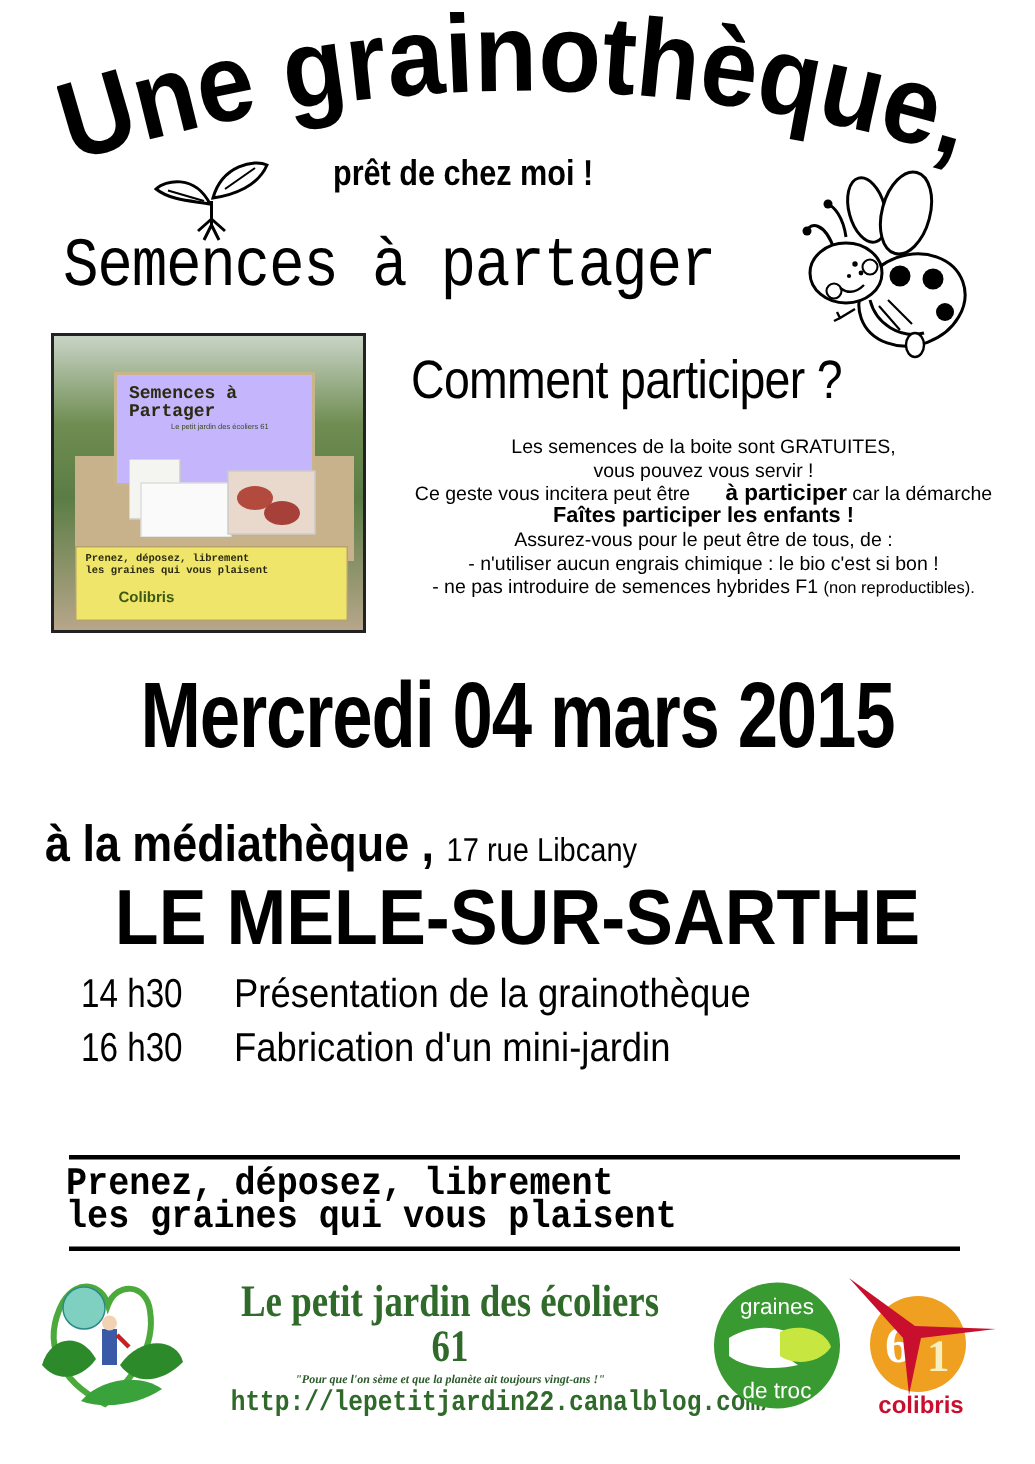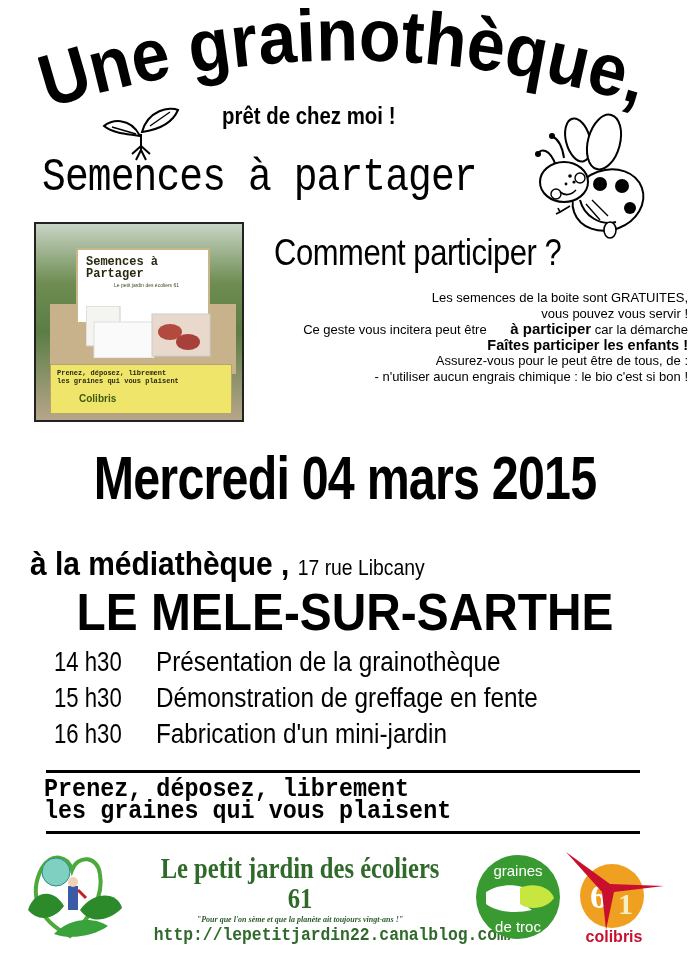--- a/index.html
+++ b/index.html
@@ -6,30 +6,30 @@
   body{width:690px;height:976px;position:relative;overflow:hidden;font-family:"Liberation Sans",sans-serif;color:#000;}
   .abs{position:absolute;}
   .title{left:38px;top:8px;width:620px;height:110px;}
   .title svg{width:100%;height:100%;}
   .subtitle{left:222px;top:102px;font-size:24px;font-weight:bold;transform:scaleX(0.85);transform-origin:left top;}
   .seeds{left:42px;top:152px;font-family:"Liberation Mono",monospace;font-size:46px;letter-spacing:-1px;transform:scaleX(0.86);transform-origin:left top;}
   .sprout{left:100px;top:96px;width:82px;height:66px;}
   .ladybug{left:530px;top:108px;width:120px;height:132px;}
   .photo{left:34px;top:222px;width:210px;height:200px;border:2px solid #222;box-sizing:border-box;overflow:hidden;background:#7a9a6a;}
   .photo .bg{position:absolute;inset:0;background:linear-gradient(#c8d4c6 0%,#6f8d52 30%,#5b7d45 55%,#b7a68a 100%);}
-  .box-back{position:absolute;left:40px;top:24px;width:130px;height:72px;background:#ffffff;border:2px solid #c9b58a;}
+  .box-back{position:absolute;left:40px;top:24px;width:130px;height:72px;background:#c4b5fd;border:2px solid #c9b58a;}
   .box-back .t1{position:absolute;left:8px;top:6px;font-family:"Liberation Mono",monospace;font-weight:bold;font-size:12px;line-height:12px;color:#2a2a10;}
   .box-back .t2{position:absolute;left:36px;top:32px;font-size:5px;color:#3a4a1a;}
   .box-side{position:absolute;left:14px;top:80px;width:186px;height:70px;background:#c8b28c;}
   .packets{position:absolute;left:50px;top:82px;width:130px;height:52px;}
   .box-front{position:absolute;left:14px;top:140px;width:180px;height:48px;background:#efe56a;border:1px solid #b8a26e;}
   .box-front .t{position:absolute;left:6px;top:4px;font-family:"Liberation Mono",monospace;font-weight:bold;font-size:7px;line-height:8px;color:#2a2a10;}
   .box-front .colib{position:absolute;left:28px;top:28px;font-weight:bold;font-size:10px;color:#3c5a12;}
   .how{left:274px;top:232px;font-size:36px;transform:scaleX(0.86);transform-origin:left top;font-weight:normal;letter-spacing:-0.5px;}
-  .rules{left:250px;top:290px;width:438px;text-align:right;font-size:13px;line-height:15.5px;}
+  .rules{left:250px;top:290px;width:438px;text-align:center;font-size:13px;line-height:15.5px;}
   .rules b{font-size:15px;margin-left:20px;}
   .rules .kids{font-weight:bold;font-size:14.5px;}
   .rules .small{font-size:11px;}
   .date{left:0;top:446px;width:690px;text-align:center;font-weight:bold;font-size:62px;line-height:64px;transform:scaleX(0.78);letter-spacing:-1px;}
   .venue{left:30px;top:544px;font-weight:bold;font-size:34px;transform:scaleX(0.88);transform-origin:left top;white-space:nowrap;}
   .venue .addr{font-weight:normal;font-size:22px;}
   .town{left:0;top:584px;width:690px;text-align:center;font-weight:bold;font-size:52px;line-height:56px;transform:scaleX(0.92);}
   .prog{left:54px;top:642px;width:620px;}
   .prog .row{display:flex;height:36px;align-items:flex-end;font-size:27px;}
   .prog .time{width:102px;transform:scaleX(0.82);transform-origin:left center;white-space:nowrap;}
@@ -115,36 +115,33 @@
 
 <div class="abs how">Comment participer ?</div>
 
 <div class="abs rules">
   <div>Les semences de la boite sont GRATUITES,</div>
   <div>vous pouvez vous servir !</div>
   <div><span>Ce geste vous incitera peut être </span><b>à participer</b><span> car la démarche</span></div>
   <div class="kids">Faîtes participer les enfants !</div>
   <div>Assurez-vous pour le peut être de tous, de :</div>
   <div>- n'utiliser aucun engrais chimique : le bio c'est si bon !</div>
+  <div><span>- ne pas introduire de semences hybrides F1 </span><span class="small">(non reproductibles).</span></div>
 </div>
 
 <div class="abs date">Mercredi 04 mars 2015</div>
 <div class="abs venue">
   <span>à la médiathèque ,</span> <span class="addr">17 rue Libcany</span>
 </div>
 <div class="abs town">LE MELE-SUR-SARTHE</div>
 
 <div class="abs prog">
   <div class="row">
     <span class="time">14 h30</span>
       <span class="act">Présentation de la grainothèque</span>
-  </div>
-  <div class="row">
-    <span class="time">15 h30</span>
-      <span class="act">Démonstration de greffage en fente</span>
   </div>
   <div class="row">
     <span class="time">16 h30</span>
       <span class="act">Fabrication d'un mini-jardin</span>
   </div>
 </div>
 
 <div class="abs hr" style="top:770px"></div>
 <div class="abs slogan"><div>Prenez, déposez, librement</div><div>les graines qui vous plaisent</div></div>
 <div class="abs hr" style="top:831px"></div>

